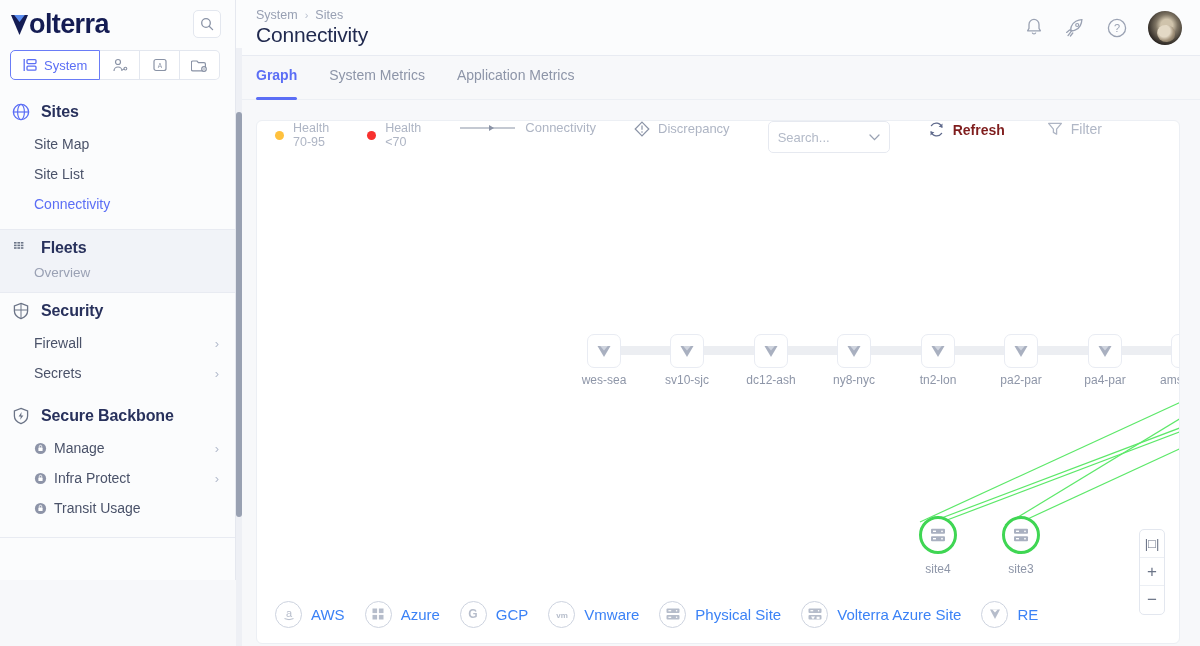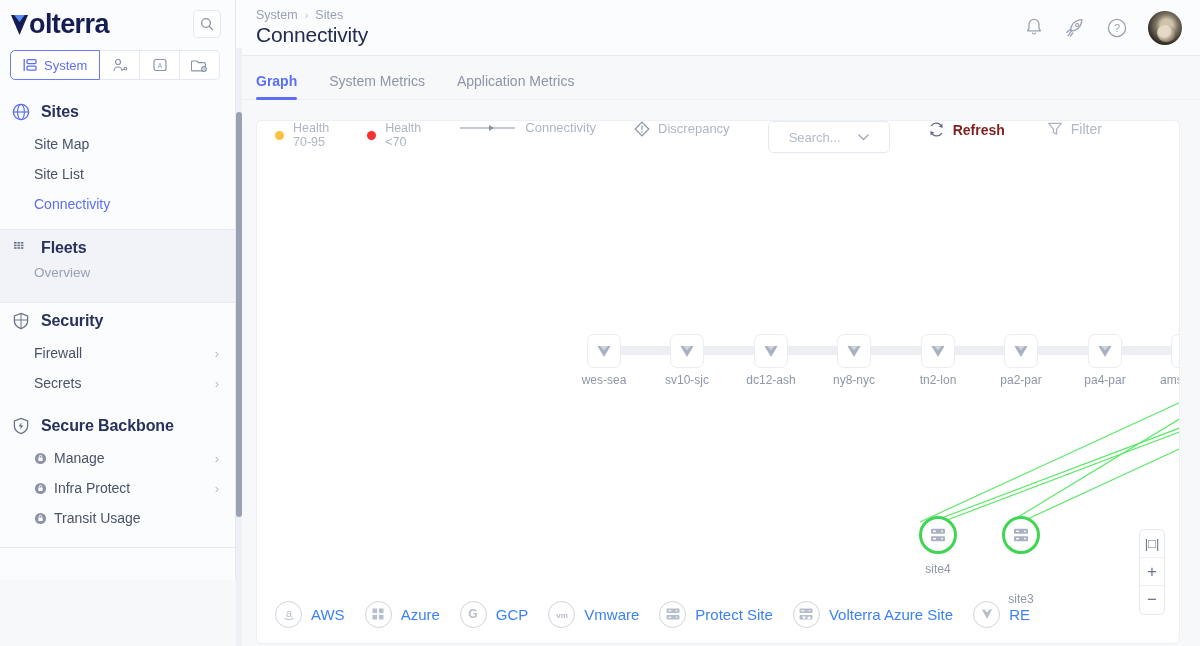--- a/index.html
+++ b/index.html
@@ -45,21 +45,21 @@
   }
   .seg:first-child {
     border-radius: 5px 0 0 5px; border-color: #6a7cf7; color: #5b6ef5;
     padding: 0 12px; font-size: 13px; z-index: 2;
   }
   .seg.icon-seg { width: 40px; border-left: none; }
   .seg.icon-seg:last-child { border-radius: 0 5px 5px 0; }
 
   .nav { margin-top: 14px; }
   .nav-group { padding: 0 0 10px 0; }
-  .nav-group.alt { background: #f1f3f8; border-top: 1px solid #e8ebf2; border-bottom: 1px solid #e8ebf2; padding-bottom: 20px; }
+  .nav-group.alt { background: #f1f3f8; border-top: 1px solid #e8ebf2; border-bottom: 1px solid #e8ebf2; padding-bottom: 10px; }
   .nav-sep { height: 1px; background: #e8ebf2; margin: 4px 0; }
   .nav-head {
     display: flex; align-items: center; gap: 11px;
     padding: 9px 12px 8px 12px; cursor: pointer;
   }
   .nav-head .ttl { font-size: 16px; color: #28315c; font-weight: bold; letter-spacing: -0.1px; }
   .nav-item {
     display: flex; align-items: center; gap: 7px;
     padding: 7px 14px 7px 34px; font-size: 14px; color: #4a5269; cursor: pointer;
     position: relative;
@@ -97,21 +97,21 @@
     content: ""; position: absolute; left: 26%; top: 44%; width: 52%; height: 48%;
     background: radial-gradient(ellipse at 40% 35%, #e3d9c5 0 38%, #a2927a 62%, #5d5344 100%);
     border-radius: 50% 50% 45% 55%;
   }
 
   .tabs {
     height: 44px; background: #f7f8fa; display: flex; align-items: flex-end;
     gap: 32px; padding: 0 0 0 20px; border-bottom: 1px solid #eceff4;
   }
   .tab {
-    font-size: 14px; color: #8d95a8; padding-bottom: 10px; cursor: pointer;
+    font-size: 14px; color: #8d95a8; padding-bottom: 16px; cursor: pointer;
     position: relative;
   }
   .tab.active { color: #5b6ef5; font-weight: bold; }
   .tab.active::after {
     content: ""; position: absolute; left: 0; right: 0; bottom: -1px;
     height: 3px; background: #5b6ef5; border-radius: 2px;
   }
 
   
   .panel {
@@ -122,21 +122,21 @@
   .panel-toolbar {
     height: 56px; display: flex; align-items: flex-start; padding: 0 18px; gap: 16px;
   }
   .legend-item { display: flex; align-items: center; gap: 9px; margin-right: 22px; }
   .dot { width: 9px; height: 9px; border-radius: 50%; flex: 0 0 9px; }
   .legend-lbl { font-size: 12.5px; color: #aeb5c4; line-height: 14px; }
   .conn-line { display: flex; align-items: center; gap: 8px; margin-right: 22px; }
   .tool-search {
     width: 122px; height: 32px; border: 1px solid #e6e9f0; border-radius: 5px;
     display: flex; align-items: center; justify-content: space-between;
-    padding: 0 20px; font-size: 13px; color: #b3bac8; cursor: pointer;
+    padding: 0 9px; font-size: 13px; color: #b3bac8; cursor: pointer;
     margin-right: 22px;
   }
   .tool-btn {
     display: flex; align-items: center; gap: 8px; font-size: 14px;
     color: #7f1d1d; font-weight: bold; cursor: pointer; margin-right: 26px;
   }
   .tool-btn.muted { color: #b0b7c6; font-weight: normal; }
 
   .canvas { position: absolute; left: 0; right: 0; top: 56px; bottom: 0; }
   .canvas svg.edges { position: absolute; left: 0; top: 0; }
@@ -532,21 +532,21 @@
         <div class="node-site" style="left:745px; top:339px;">
           <svg width="18" height="16" viewBox="0 0 18 16">
             <rect x="2" y="1.8" width="14" height="5" rx="1" fill="#a9b0c0"></rect>
             <rect x="2" y="9.2" width="14" height="5" rx="1" fill="#a9b0c0"></rect>
             <rect x="4" y="3.6" width="3" height="1.4" fill="#fff"></rect>
               <circle cx="13" cy="4.3" r="0.9" fill="#fff"></circle>
             <rect x="4" y="11" width="3" height="1.4" fill="#fff"></rect>
               <circle cx="13" cy="11.7" r="0.9" fill="#fff"></circle>
           </svg>
         </div>
-        <div class="node-lbl" style="left:714px; top:385px;margin-top:30px;">site3</div>
+        <div class="node-lbl" style="left:714px; top:385px;">site3</div>
 
         <div class="zoom-ctrl">
           <div class="zbtn" style="font-size:13px">|□|</div>
           <div class="zbtn">+</div>
           <div class="zbtn">−</div>
         </div>
 
         <div class="bottom-legend">
           <div class="bl-item">
             <span class="bl-circle">
@@ -588,21 +588,21 @@
             <span class="bl-circle">
               <svg width="16" height="14" viewBox="0 0 16 14">
                 <rect x="1.5" y="1.4" width="13" height="4.6" rx="1" fill="#b6bdcb"></rect>
                 <rect x="1.5" y="8" width="13" height="4.6" rx="1" fill="#b6bdcb"></rect>
                 <rect x="3.4" y="3.1" width="2.8" height="1.2" fill="#fff"></rect>
                   <circle cx="11.6" cy="3.7" r="0.8" fill="#fff"></circle>
                 <rect x="3.4" y="9.7" width="2.8" height="1.2" fill="#fff"></rect>
                   <circle cx="11.6" cy="10.3" r="0.8" fill="#fff"></circle>
               </svg>
             </span>
-            <span class="bl-lbl">Protect Site</span>
+            <span class="bl-lbl">Physical Site</span>
           </div>
           <div class="bl-item">
             <span class="bl-circle">
               <svg width="16" height="14" viewBox="0 0 16 14">
                 <rect x="1.5" y="1.4" width="13" height="4.6" rx="1" fill="#b6bdcb"></rect>
                 <rect x="1.5" y="8" width="13" height="4.6" rx="1" fill="#b6bdcb"></rect>
                 <rect x="3.4" y="3.1" width="2.8" height="1.2" fill="#fff"></rect>
                   <circle cx="11.6" cy="3.7" r="0.8" fill="#fff"></circle>
                 <path d="M4 9.4 L6 12.4 L8 9.4 Z" fill="#fff"></path>
                   <rect x="9.6" y="9.7" width="3" height="2.2" fill="#fff"></rect>

